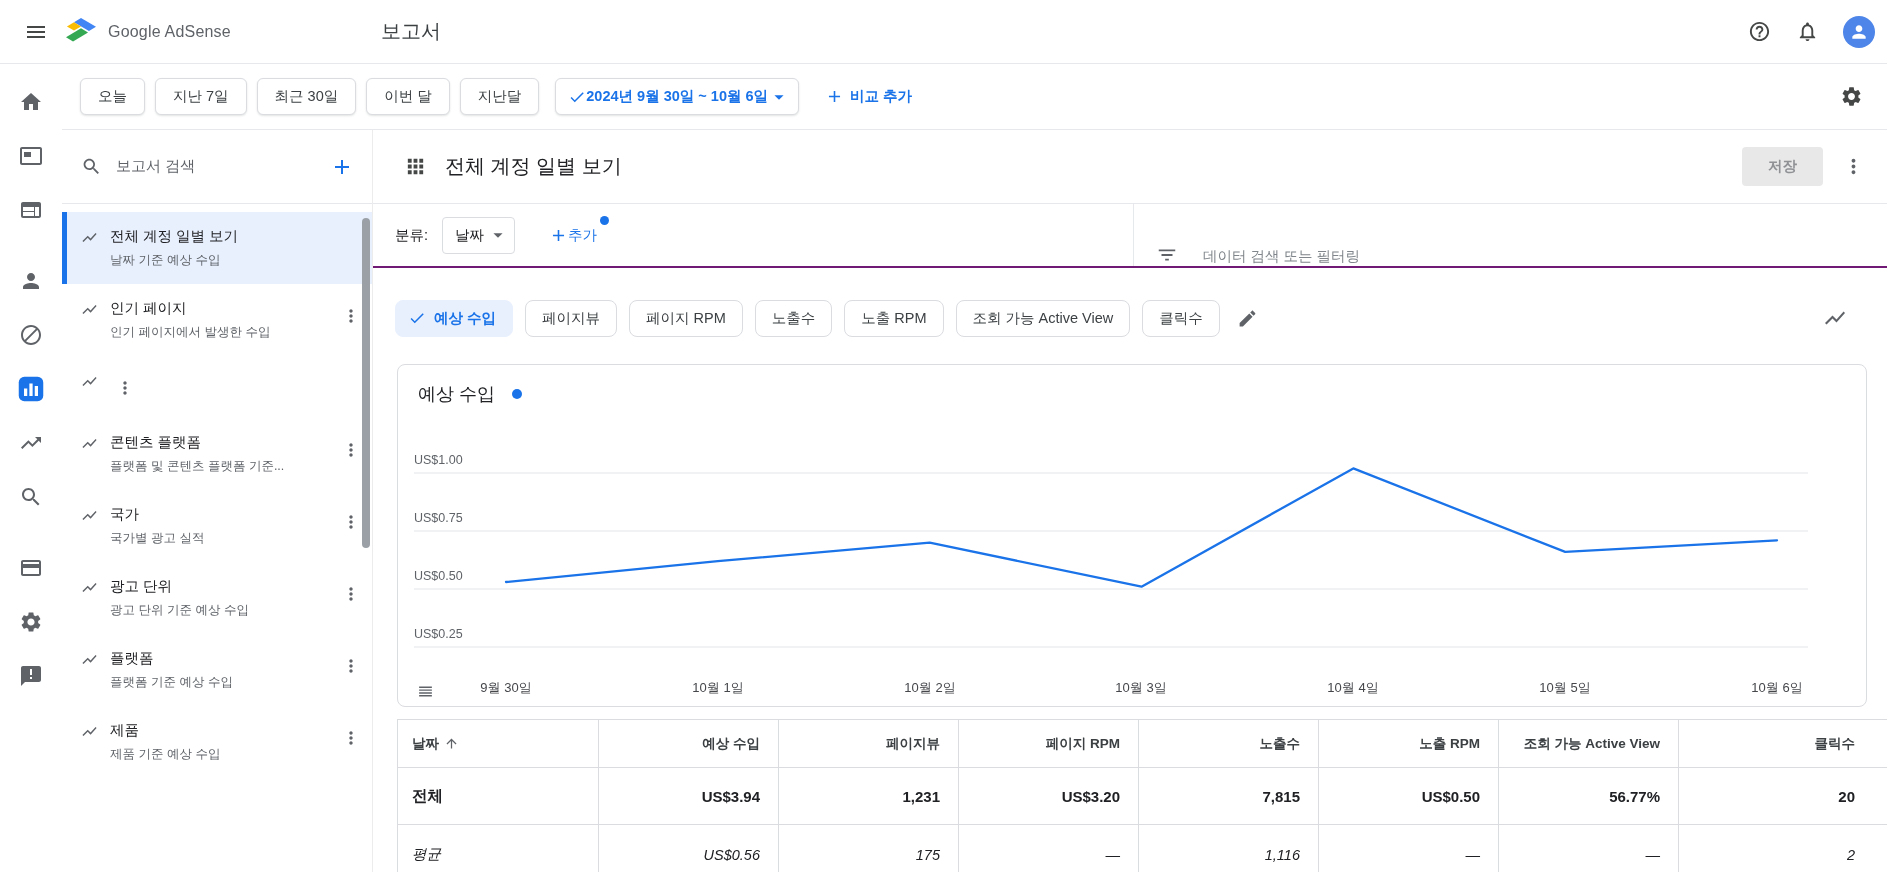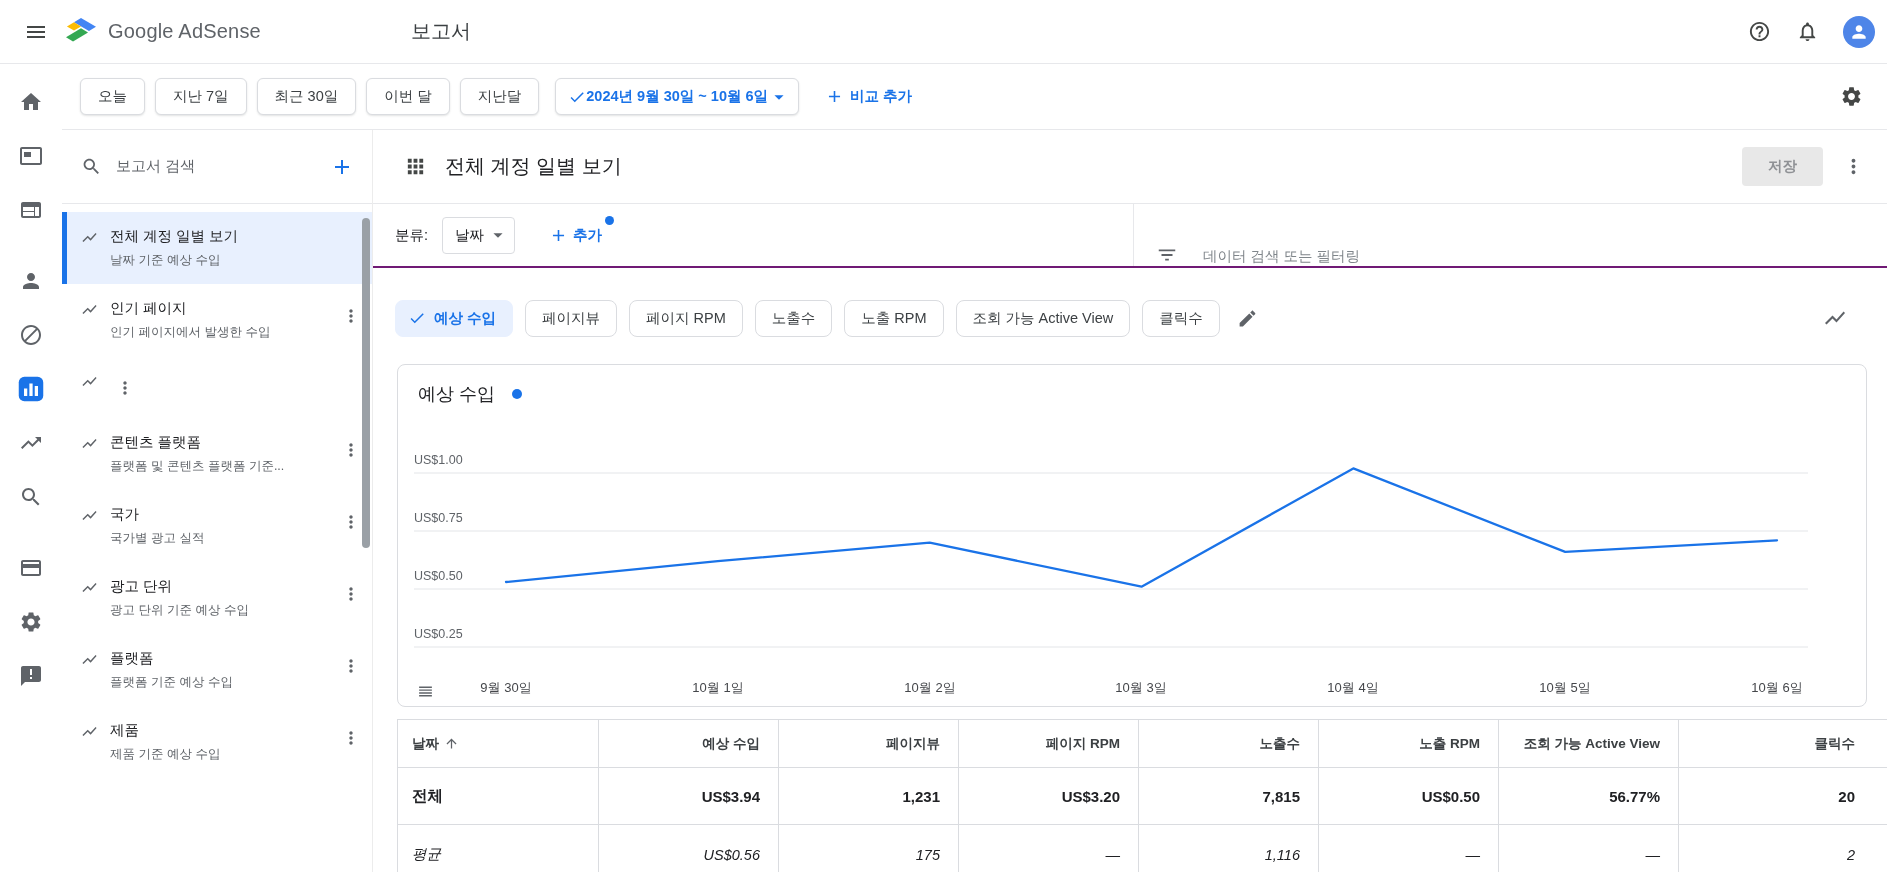--- a/index.html
+++ b/index.html
@@ -6,21 +6,21 @@
   body{width:1887px;height:872px;overflow:hidden;background:#fff;color:#202124;
        font-family:"Liberation Sans","DejaVu Sans",sans-serif;}
   button{font-family:inherit;font-size:inherit;background:none;border:none;color:inherit;cursor:pointer}
   .ic{display:inline-block;vertical-align:middle;fill:currentColor;flex:none}
   .app{width:1887px;height:872px;overflow:hidden;display:flex;flex-direction:column}
 
   
   .topbar{height:64px;flex:none;display:flex;align-items:center;padding:0 12px 0 16px;border-bottom:1px solid #e7e8eb}
   .ibtn{width:40px;height:40px;display:flex;align-items:center;justify-content:center;color:#444746;border-radius:50%}
   .logo{display:flex;align-items:center;gap:10px;margin-left:8px}
-  .logo-text{font-size:20px;color:#5f6368;letter-spacing:.2px}
+  .logo-text{font-size:16px;color:#5f6368;letter-spacing:.2px}
   .page-title{font-size:20px;color:#3c4043;margin-left:150px}
   .top-actions{margin-left:auto;display:flex;align-items:center;gap:8px}
   .avatar{width:32px;height:32px;border-radius:50%;background:#4e85e8;display:flex;align-items:center;justify-content:center;color:#fff;margin-left:8px}
 
   .body-row{flex:1;display:flex;min-height:0}
 
   
   .rail{width:62px;flex:none;display:flex;flex-direction:column;align-items:center;padding-top:14px}
   .rail-btn{width:48px;height:48px;display:flex;align-items:center;justify-content:center;color:#5f6368;margin-bottom:6px;border-radius:50%}
   .rail-gap{height:17px;flex:none}
@@ -59,21 +59,21 @@
   .main-header{height:74px;flex:none;display:flex;align-items:center;padding:0 14px 0 22px;border-bottom:1px solid #e7e8eb}
   .main-title{font-size:20px;font-weight:normal;color:#202124;margin-left:10px}
   .save-btn{margin-left:auto;background:#e8e8e8;color:#8f9195;font-size:14.5px;font-weight:bold;padding:10px 26px;border-radius:4px}
   .morebtn{margin-left:10px;color:#5f6368}
 
   .breakdown{height:64px;flex:none;display:flex;align-items:stretch;border-bottom:2px solid #701a75}
   .bd-left{width:760px;flex:none;display:flex;align-items:center;gap:14px;padding-left:22px}
   .bd-label{font-size:14.5px;color:#202124}
   .bd-chip{height:37px;display:flex;align-items:center;gap:3px;border:1px solid #dadce0;border-radius:4px;padding:0 5px 0 12px;font-size:14.5px;color:#202124;background:#fff}
   .bd-chip .caret{color:#5f6368;display:flex}
-  .add-btn{position:relative;display:flex;align-items:center;gap:5px;color:#1a73e8;font-size:14.5px;font-weight:bold;margin-left:12px;padding:6px 8px}
+  .add-btn{position:relative;display:flex;align-items:center;color:#1a73e8;font-size:14.5px;font-weight:normal;margin-left:12px;padding:6px 8px}
   .notif-dot{position:absolute;top:-4px;right:-4px;width:9px;height:9px;border-radius:50%;background:#1a73e8}
   .bd-right{flex:1;border-left:1px solid #e7e8eb;display:flex;align-items:flex-end;gap:25px;padding-left:22px;color:#5f6368;cursor:text}
   .filter-ph{font-size:14.5px;color:#80868b}
 
   .chips-row{flex:none;display:flex;align-items:center;padding:30px 18px 26px 22px}
   .chips{display:flex;align-items:center;gap:12px}
   .chip{height:37px;display:flex;align-items:center;gap:8px;padding:0 16px;border:1px solid #dadce0;border-radius:8px;background:#fff;font-size:14.5px;color:#3c4043;white-space:nowrap}
   .chip.sel{background:#e8f0fe;border-color:#e8f0fe;color:#1a73e8;font-weight:bold;padding:0 16px 0 12px}
   .editbtn{margin-left:8px;color:#5f6368}
   .chips-spacer{flex:1}

